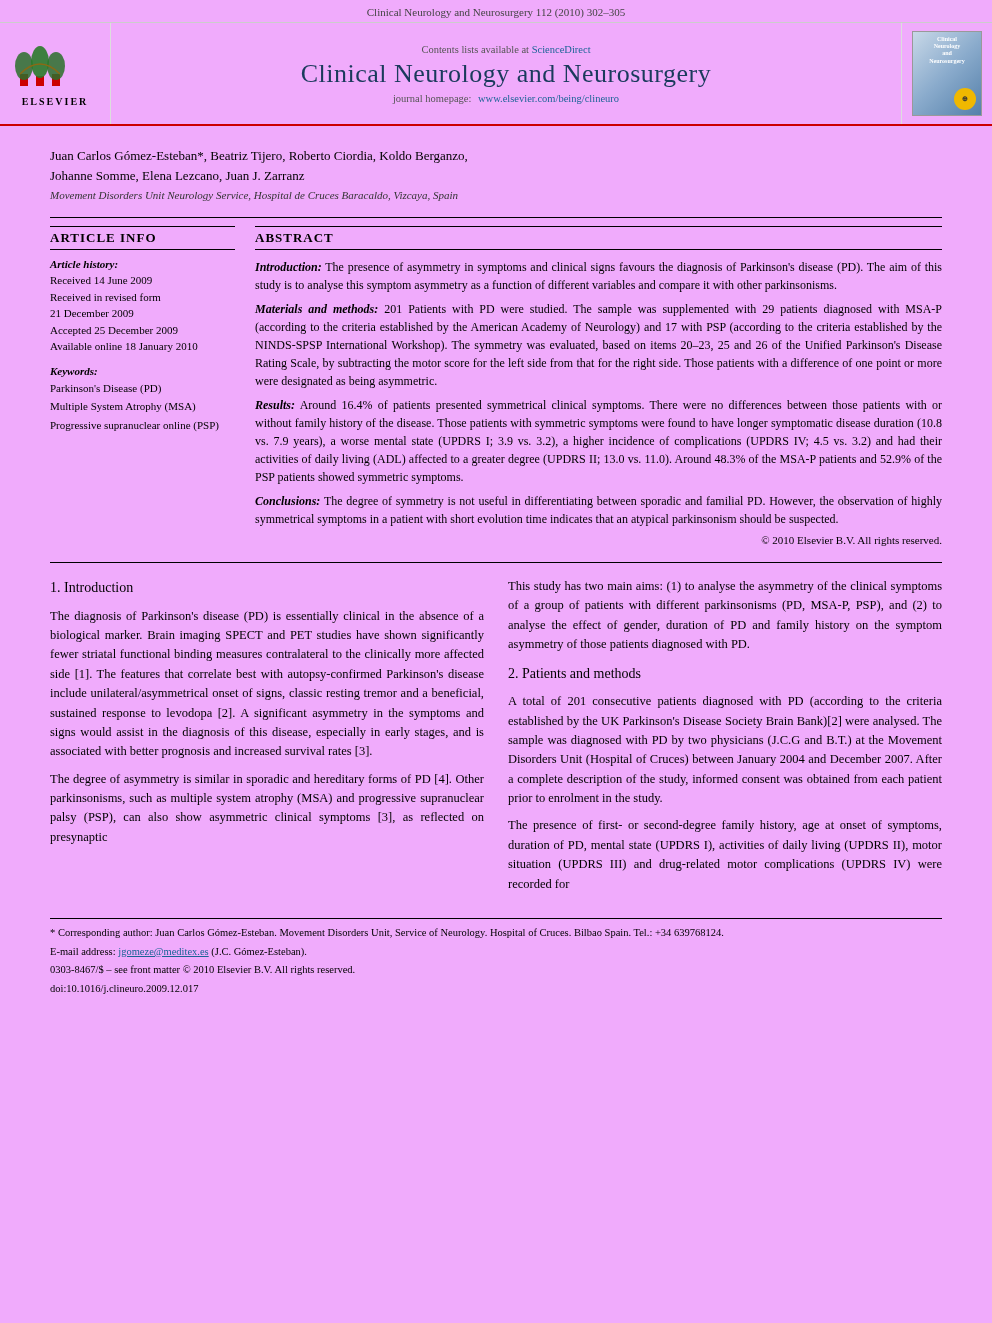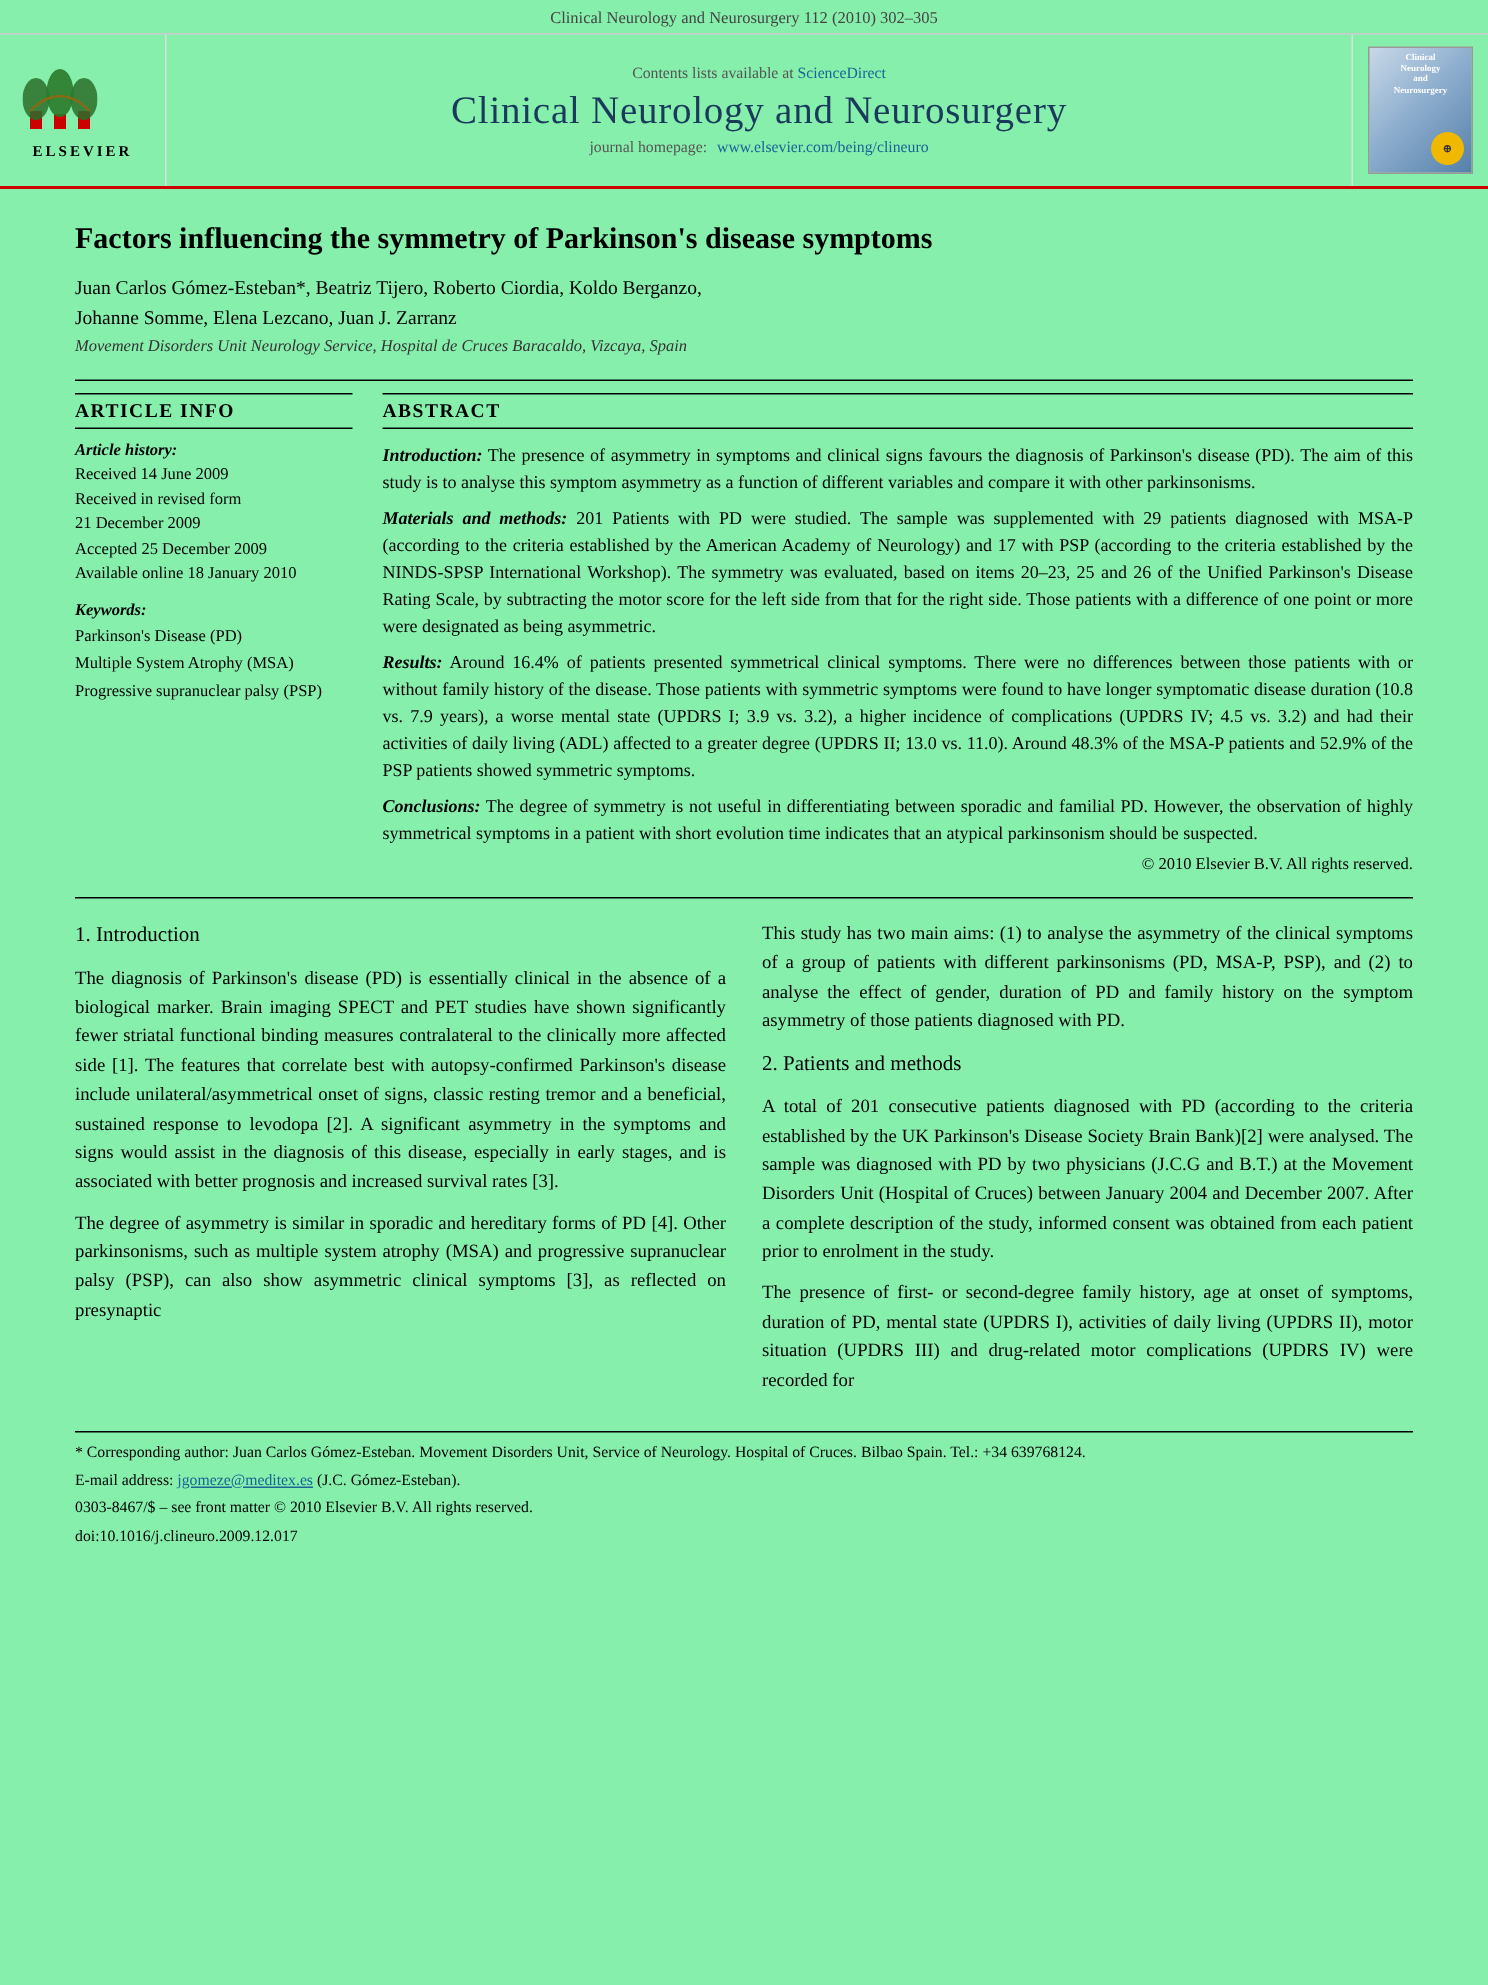--- a/index.html
+++ b/index.html
@@ -5,21 +5,21 @@
     * { margin: 0; padding: 0; box-sizing: border-box; }
     body {
       background: #f0f0f0;
       font-family: 'Times New Roman', Times, serif;
       font-size: 13px;
       color: #000;
     }
     .page {
       width: 992px;
       min-height: 1323px;
-      background: #86efac;
+      background: #f0abfc;
       margin: 0 auto;
       padding: 0;
       position: relative;
     }
     
     .journal-top-bar {
       text-align: center;
       font-size: 11px;
       color: #444;
       padding: 6px 0 4px 0;
@@ -314,21 +314,20 @@
     <div class="banner-right">
       <div class="journal-thumb">
         <div class="journal-thumb-title">Clinical<br>Neurology<br>and<br>Neurosurgery</div>
         <div class="journal-thumb-badge">⊕</div>
       </div>
     </div>
   </div>
 
   <div class="article-content">
 
-    <h1 class="article-title">Factors influencing the symmetry of Parkinson's disease symptoms</h1>
 
     <div class="article-authors">
       <span style="white-space: pre-line;">Juan Carlos Gómez-Esteban*, Beatriz Tijero, Roberto Ciordia, Koldo Berganzo,
 Johanne Somme, Elena Lezcano, Juan J. Zarranz</span>
     </div>
 
     <div class="article-affiliation">Movement Disorders Unit Neurology Service, Hospital de Cruces Baracaldo, Vizcaya, Spain</div>
 
     <hr class="divider-line">
 
@@ -343,21 +342,21 @@
           <div class="info-text" style="white-space:pre-line;">Received in revised form
 21 December 2009</div>
           <div class="info-text">Accepted 25 December 2009</div>
           <div class="info-text">Available online 18 January 2010</div>
         </div>
 
         <div class="keywords-section">
           <div class="keywords-label">Keywords:</div>
           <div class="keyword-item">Parkinson's Disease (PD)</div>
           <div class="keyword-item">Multiple System Atrophy (MSA)</div>
-          <div class="keyword-item">Progressive supranuclear palsy (PSP)</div>
+          <div class="keyword-item">Progressive supranuclear online (PSP)</div>
         </div>
       </div>
 
       <div class="col-right">
         <div class="section-heading">ABSTRACT</div>
 
         <div class="abstract-para">
           <span class="para-label">Introduction:</span>
           <span>The presence of asymmetry in symptoms and clinical signs favours the diagnosis of Parkinson's disease (PD). The aim of this study is to analyse this symptom asymmetry as a function of different variables and compare it with other parkinsonisms.</span>
         </div>

